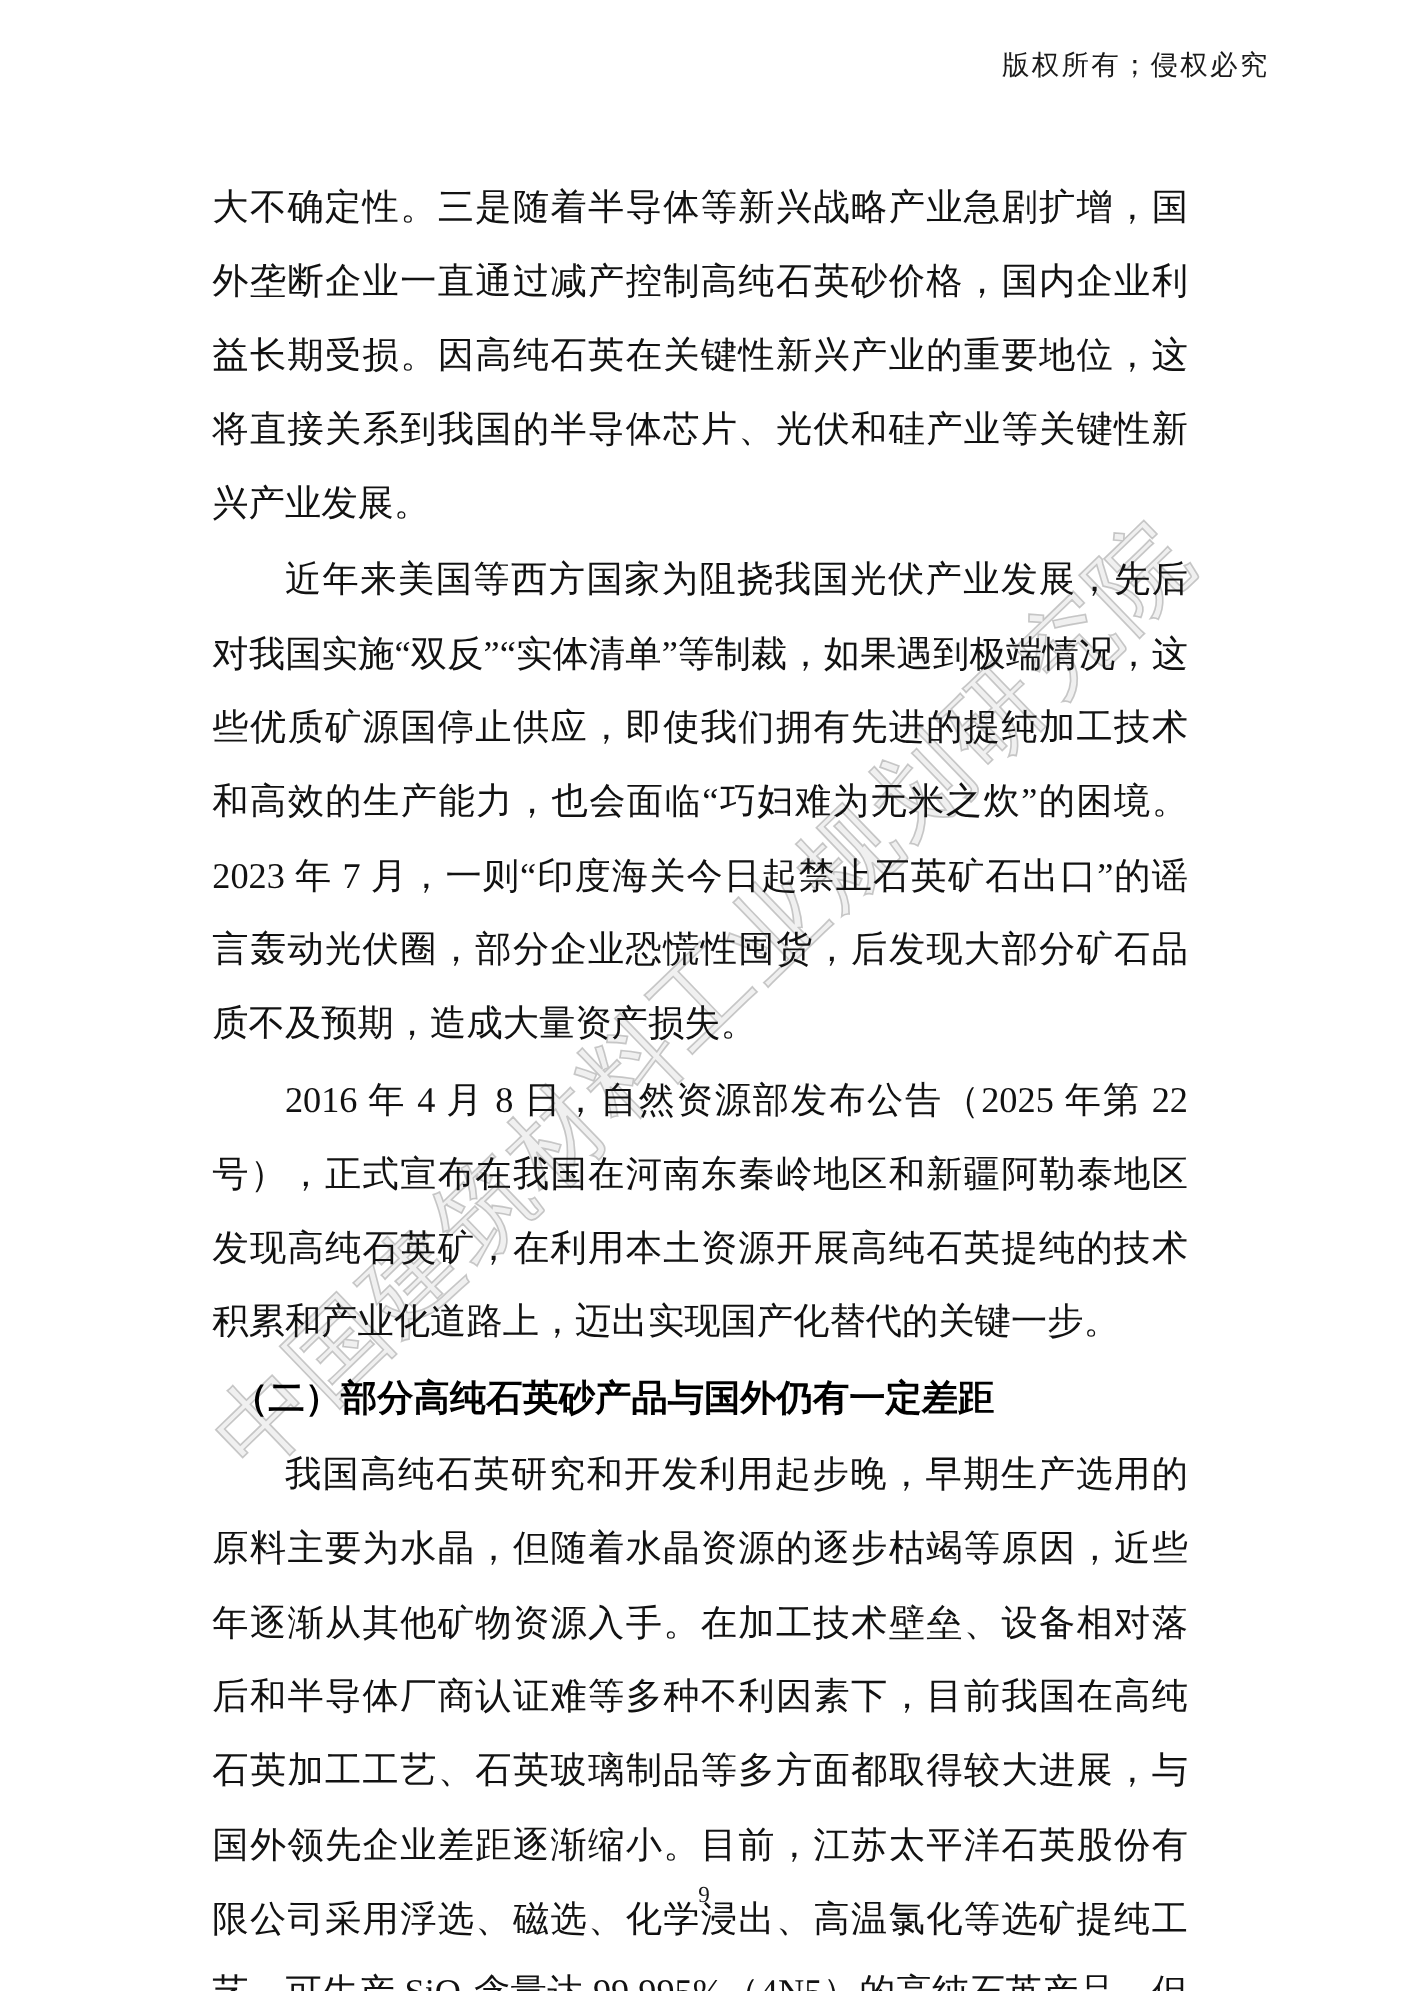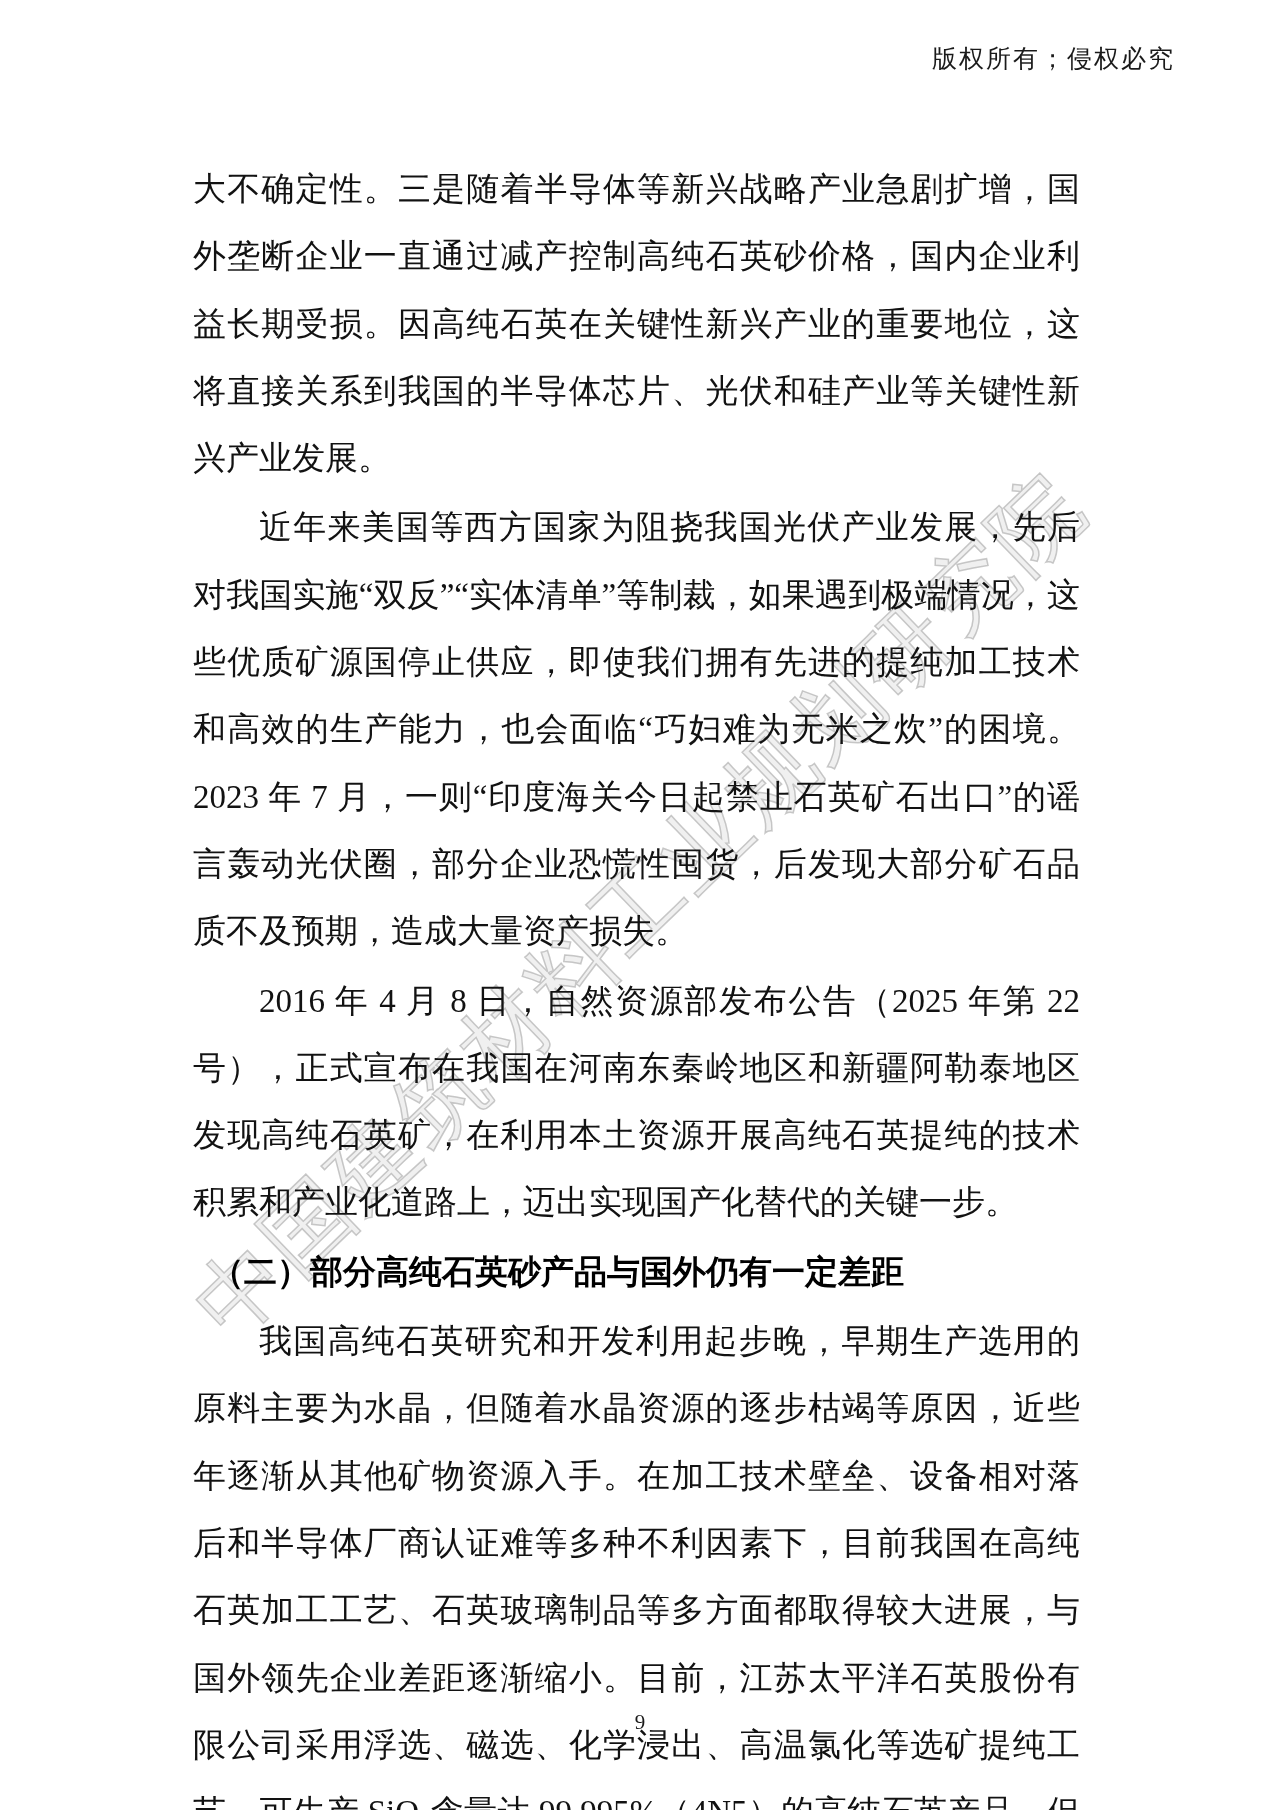--- a/index.html
+++ b/index.html
@@ -12,21 +12,21 @@
     width: 1280px;
     height: 1810px;
     background: #ffffff;
     overflow: hidden;
     font-family: "Liberation Serif", "DejaVu Serif", serif;
     color: #121212;
   }
   .copyright-header {
     position: absolute;
     top: 42px;
-    right: 105px;
+    right: 126px;
     font-size: 25px;
     letter-spacing: 2px;
     color: #1a1a1a;
     white-space: nowrap;
     z-index: 2;
   }
   .watermark-layer {
     position: absolute;
     left: 0; top: 0;
     width: 100%; height: 100%;

